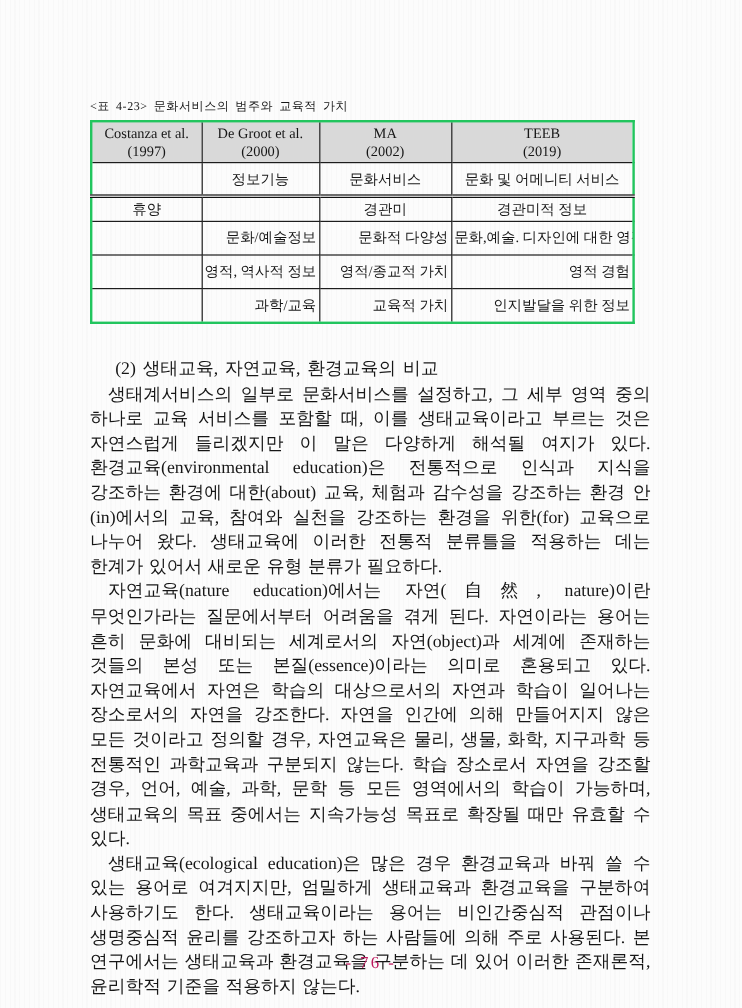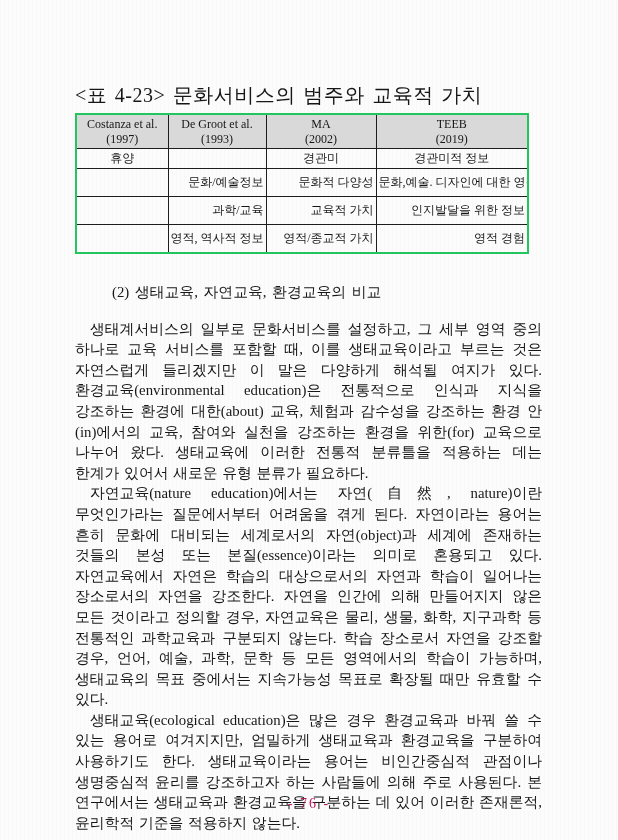--- a/index.html
+++ b/index.html
@@ -16,21 +16,21 @@
     color: #161616;
     overflow: hidden;
   }
   .content {
     position: absolute;
     left: 75px;
     top: 82px;
     width: 467px;
   }
   .table-caption {
-    font-size: 20px;
+    font-size: 10px;
     letter-spacing: 0.5px;
     margin: 0 0 4px 0;
     word-spacing: 2px;
   }
   table.culture-table {
     border-collapse: collapse;
     table-layout: fixed;
     width: 452px;
     font-size: 12px;
     border: 2px solid #22c55e;
@@ -55,21 +55,21 @@
   tr.row-mid td     { height: 25px; text-align: right; }
   .section {
     margin-top: 28px;
     font-size: 14.8px;
     line-height: 20.6px;
     text-align: justify;
     word-break: keep-all;
     overflow-wrap: break-word;
   }
   .section-heading {
-    margin: 16px;
+    margin: 0;
     text-indent: 21px;
     text-align: left;
     word-spacing: 2px;
   }
   .body-par {
     margin: 0;
     text-indent: 15px;
     word-spacing: 1px;
     font-family: Liberation Serif, serif;
   }
@@ -99,56 +99,62 @@
       <col style="width:152px">
     </colgroup>
     <thead>
       <tr>
         <th>
           <div>Costanza et al.</div>
           <div>(1997)</div>
         </th>
         <th>
           <div>De Groot et al.</div>
-          <div>(1993)</div>
+          <div>(2000)</div>
         </th>
         <th>
           <div>MA</div>
           <div>(2002)</div>
         </th>
         <th>
           <div>TEEB</div>
           <div>(2019)</div>
         </th>
       </tr>
     </thead>
     <tbody>
+      <tr class="row-info">
+        <td></td>
+        <td>정보기능</td>
+        <td>문화서비스</td>
+        <td>문화 및 어메니티 서비스</td>
+      </tr>
       <tr class="row-slim">
         <td>휴양</td>
         <td></td>
         <td>경관미</td>
         <td>경관미적 정보</td>
       </tr>
       <tr class="row-mid">
         <td></td>
         <td>문화/예술정보</td>
         <td>문화적 다양성</td>
         <td>문화,예술. 디자인에 대한 영감</td>
       </tr>
       <tr class="row-mid">
         <td></td>
+        <td>영적, 역사적 정보</td>
+        <td>영적/종교적 가치</td>
+        <td>영적 경험</td>
+      </tr>
+      <tr class="row-mid">
+        <td></td>
         <td>과학/교육</td>
         <td>교육적 가치</td>
         <td>인지발달을 위한 정보</td>
-      </tr>
-      <tr class="row-mid">
-        <td></td>
-        <td>영적, 역사적 정보</td>
-        <td>영적/종교적 가치</td>
-        <td>영적 경험</td>
       </tr>
     </tbody>
   </table>
 
   <div class="section">
     <p class="section-heading">(2) 생태교육, 자연교육, 환경교육의 비교</p>
     <p class="body-par">생태계서비스의 일부로 문화서비스를 설정하고, 그 세부 영역 중의 하나로 교육 서비스를 포함할 때, 이를 생태교육이라고 부르는 것은 자연스럽게 들리겠지만 이 말은 다양하게 해석될 여지가 있다. 환경교육(environmental education)은 전통적으로 인식과 지식을 강조하는 환경에 대한(about) 교육, 체험과 감수성을 강조하는 환경 안(in)에서의 교육, 참여와 실천을 강조하는 환경을 위한(for) 교육으로 나누어 왔다. 생태교육에 이러한 전통적 분류틀을 적용하는 데는 한계가 있어서 새로운 유형 분류가 필요하다.</p>
     <p class="body-par">자연교육(nature education)에서는 자연(自然, nature)이란 무엇인가라는 질문에서부터 어려움을 겪게 된다. 자연이라는 용어는 흔히 문화에 대비되는 세계로서의 자연(object)과 세계에 존재하는 것들의 본성 또는 본질(essence)이라는 의미로 혼용되고 있다. 자연교육에서 자연은 학습의 대상으로서의 자연과 학습이 일어나는 장소로서의 자연을 강조한다. 자연을 인간에 의해 만들어지지 않은 모든 것이라고 정의할 경우, 자연교육은 물리, 생물, 화학, 지구과학 등 전통적인 과학교육과 구분되지 않는다. 학습 장소로서 자연을 강조할 경우, 언어, 예술, 과학, 문학 등 모든 영역에서의 학습이 가능하며, 생태교육의 목표 중에서는 지속가능성 목표로 확장될 때만 유효할 수 있다.</p>
     <p class="body-par">생태교육(ecological education)은 많은 경우 환경교육과 바꿔 쓸 수 있는 용어로 여겨지지만, 엄밀하게 생태교육과 환경교육을 구분하여 사용하기도 한다. 생태교육이라는 용어는 비인간중심적 관점이나 생명중심적 윤리를 강조하고자 하는 사람들에 의해 주로 사용된다. 본 연구에서는 생태교육과 환경교육을 구분하는 데 있어 이러한 존재론적, 윤리학적 기준을 적용하지 않는다.</p>
   </div>

